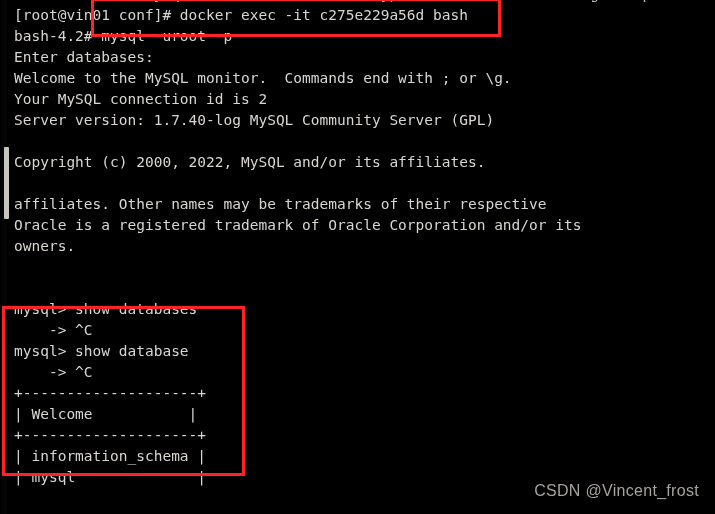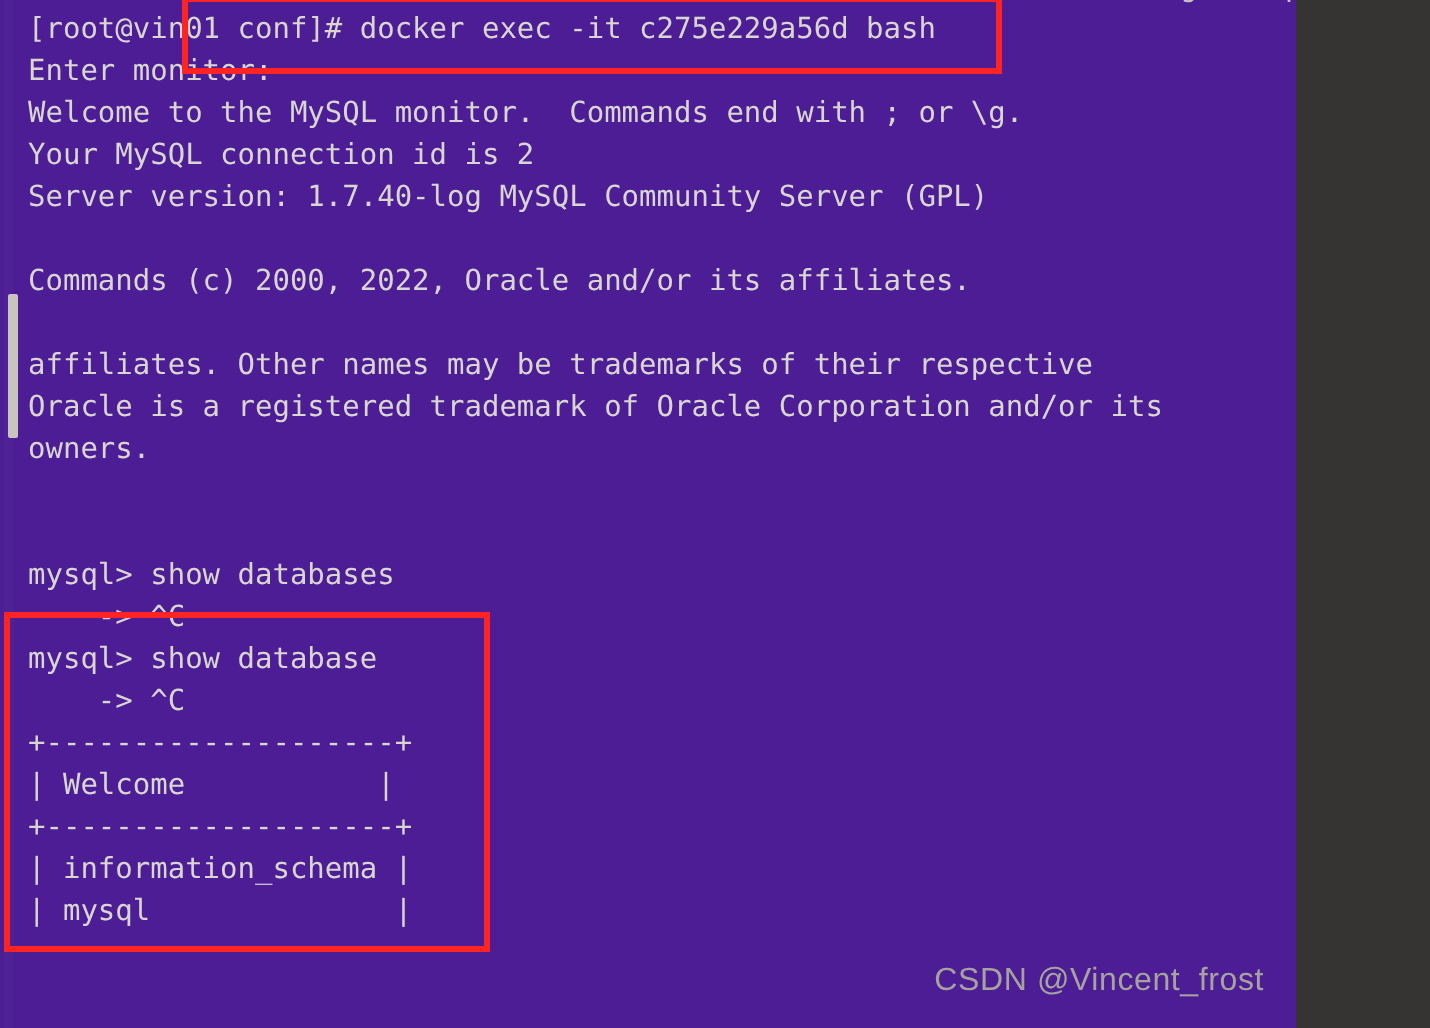--- a/index.html
+++ b/index.html
@@ -3,23 +3,23 @@
 <meta charset="utf-8">
 <title>Terminal</title>
 <style>
   html, body {
     margin: 0;
     padding: 0;
     background: #363433;
   }
   #terminal {
     position: relative;
-    width: 648px;
+    width: 715px;
     height: 514px;
-    background: #4c1d95;
+    background: #000000;
     overflow: hidden;
     font-family: "DejaVu Sans Mono", "Liberation Mono", monospace;
     font-size: 14.5px;
     line-height: 21px;
     color: #d9d6d2;
     box-sizing: border-box;
   }
   #screen {
     position: absolute;
     left: 14px;
@@ -86,26 +86,27 @@
   }
 </style>
 </head>
 <body>
 
 <div id="terminal">
 
   <div id="screen">
     <div class="line clipped">c275e229a56d   mysql:5.7      "docker-entrypoint.s…"   3 minutes ago   Up 7 secon</div>
     <div class="line">[root@vin01 conf]# docker exec -it c275e229a56d bash</div>
-    <div class="line">Enter monitor:</div>
+    <div class="line">bash-4.2# mysql -uroot -p</div>
+    <div class="line">Enter databases:</div>
     <div class="line">Welcome to the MySQL monitor.  Commands end with ; or \g.</div>
     <div class="line">Your MySQL connection id is 2</div>
     <div class="line">Server version: 1.7.40-log MySQL Community Server (GPL)</div>
     <div class="line blank"></div>
-    <div class="line">Commands (c) 2000, 2022, Oracle and/or its affiliates.</div>
+    <div class="line">Copyright (c) 2000, 2022, MySQL and/or its affiliates.</div>
     <div class="line blank"></div>
     <div class="line">affiliates. Other names may be trademarks of their respective</div>
     <div class="line">Oracle is a registered trademark of Oracle Corporation and/or its</div>
     <div class="line">owners.</div>
     <div class="line blank"></div>
     <div class="line blank"></div>
     <div class="line">mysql&gt; show databases</div>
     <div class="line">    -&gt; ^C</div>
     <div class="line">mysql&gt; show database</div>
     <div class="line">    -&gt; ^C</div>

